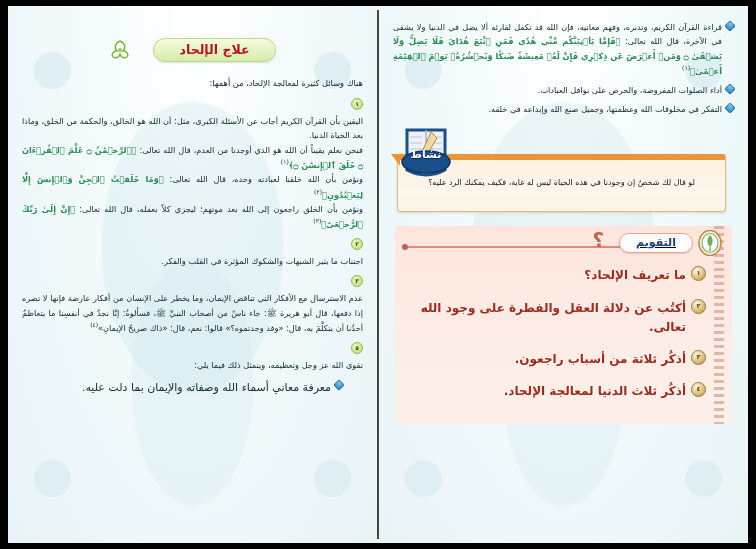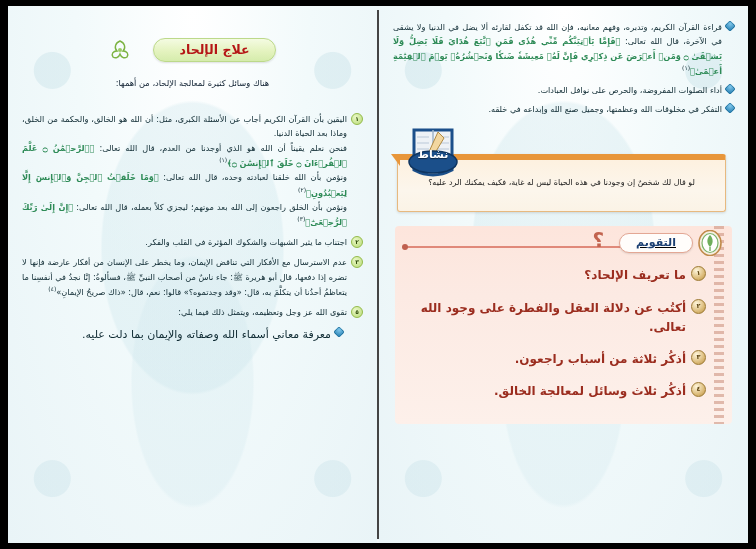--- a/index.html
+++ b/index.html
@@ -60,25 +60,25 @@
     font-weight:bold;
     font-size:12.5px;
     letter-spacing:.4px;
     box-shadow:0 1px 2px rgba(0,0,0,.12);
     white-space:nowrap;
   }
   .title-ornament{
     width:22px;height:22px;flex:0 0 22px;
   }
   .intro{
-    text-align:center;font-size:8.3px;color:#123;line-height:1.7;
-    margin:0 0 22px 0;
+    font-size:8.3px;color:#123;line-height:1.7;
+    margin:0 0 7px 0;
   }
   .num-item{
-    display:flex;align-items:flex-start;gap:4px;
+    display:flex;flex-direction:column;align-items:flex-start;gap:4px;
     margin:0 0 6px 0;
   }
   .num-circle{
     flex:0 0 auto;margin-top:1px;
     width:10px;height:10px;border-radius:50%;
     background:radial-gradient(circle at 35% 30%,#e8f7c4,#b9db79);
     border:1px solid #93bb49;
     color:#2d4a0a;font-size:6px;line-height:10px;text-align:center;
     font-weight:bold;
   }
@@ -119,21 +119,21 @@
     padding:16px 12px 22px 12px;
     box-sizing:border-box;
     box-shadow:0 1px 3px rgba(0,0,0,.13);
   }
   .activity-box::before{
     content:"";position:absolute;left:-7px;top:-6px;
     border-top:12px solid #e8963a;border-left:9px solid transparent;
   }
   .activity-text{font-size:8px;color:#1a1a1a;line-height:1.7;text-align:center;}
   .activity-badge{
-    position:absolute;top:-30px;left:11px;
+    position:absolute;top:-30px;left:4px;
     width:50px;height:58px;z-index:5;
   }
   .activity-badge .label{
     position:absolute;left:0;right:0;top:24px;
     text-align:center;color:#fff;font-weight:bold;font-size:11px;
     letter-spacing:1px;
     text-shadow:0 1px 1px rgba(0,0,0,.5);
   }
 
   
@@ -264,21 +264,21 @@
               <div class="q-item">
                 <span class="q-num">٢</span>
                 <span class="q-text">أكتُب عن دلالة العقل والفطرة على وجود الله تعالى.</span>
               </div>
               <div class="q-item">
                 <span class="q-num">٣</span>
                 <span class="q-text">أذكُر ثلاثة من أسباب راجعون.</span>
               </div>
               <div class="q-item">
                 <span class="q-num">٤</span>
-                <span class="q-text">أذكُر ثلاث وسائل لمعالجة الخالق.</span>
+                <span class="q-text">أذكُر ثلاث الدنيا لمعالجة الإلحاد.</span>
               </div>
             </div>
           </div>
         </div>
 
       </div>
     </div>
 
     <div class="divider"></div>
 

